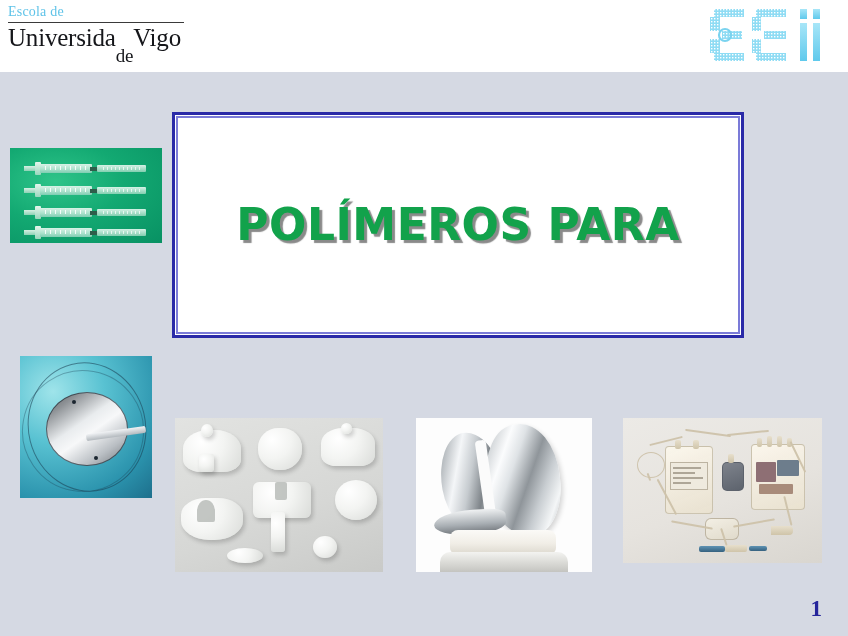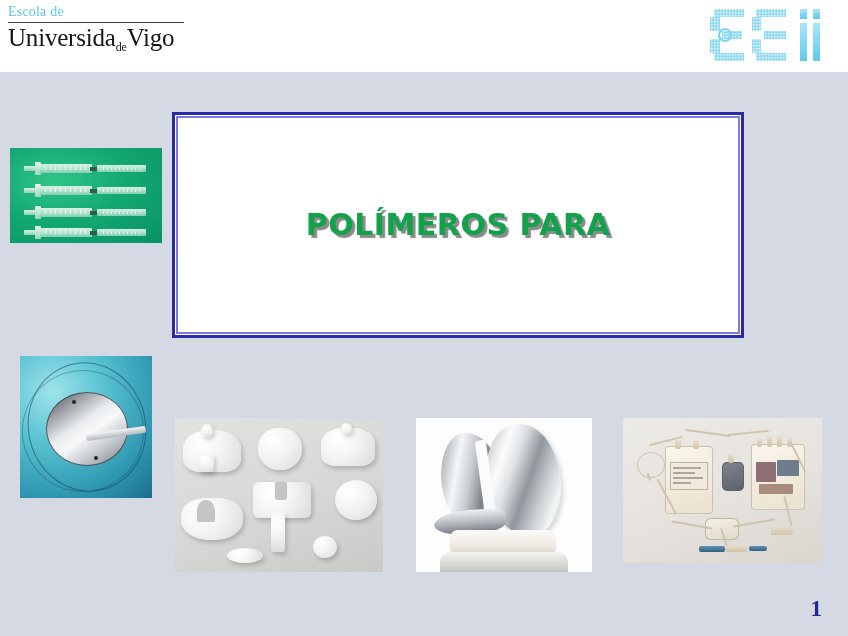--- a/index.html
+++ b/index.html
@@ -59,23 +59,23 @@
   .logo-uni {
     font-family: "Liberation Serif", serif;
     font-size: 25px;
     line-height: 28px;
     color: #15161a;
     white-space: nowrap;
     margin-top: 1px;
     letter-spacing: -0.2px;
   }
   .logo-uni .sub {
-    font-size: 12px;
+    font-size: 19px;
     position: relative;
-    top: 5px;
+    top: 16px;
   }
 
   
   #eei-mark {
     position: absolute;
     right: 18px;
     top: 6px;
     width: 122px;
     height: 58px;
   }
@@ -92,21 +92,21 @@
     border: 3px solid #2a2aa8;
     outline: 2px solid #7b7bd8;
     outline-offset: -6px;
     display: flex;
     align-items: center;
     justify-content: center;
   }
   #title-text {
     font-family: "DejaVu Sans", sans-serif;
     font-weight: bold;
-    font-size: 30px;
+    font-size: 44px;
     line-height: 46px;
     color: #12a24b;
     text-align: center;
     letter-spacing: 0.5px;
     text-shadow: 3px 3px 1px rgba(60,60,60,0.60);
     padding: 0 14px;
   }
 
   
   .photo {

